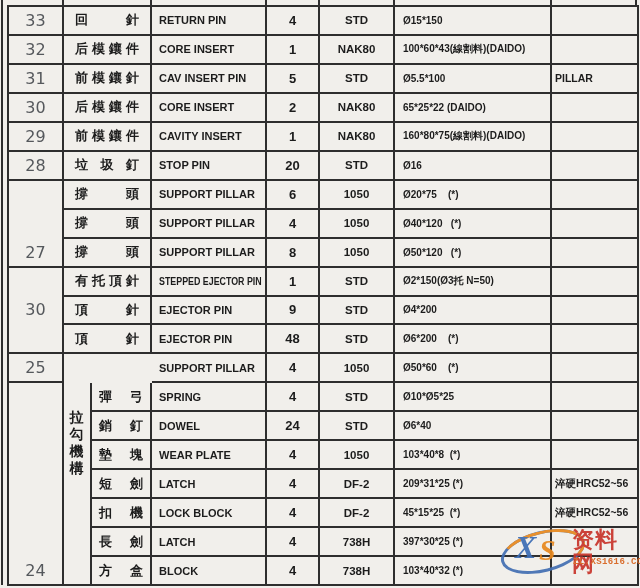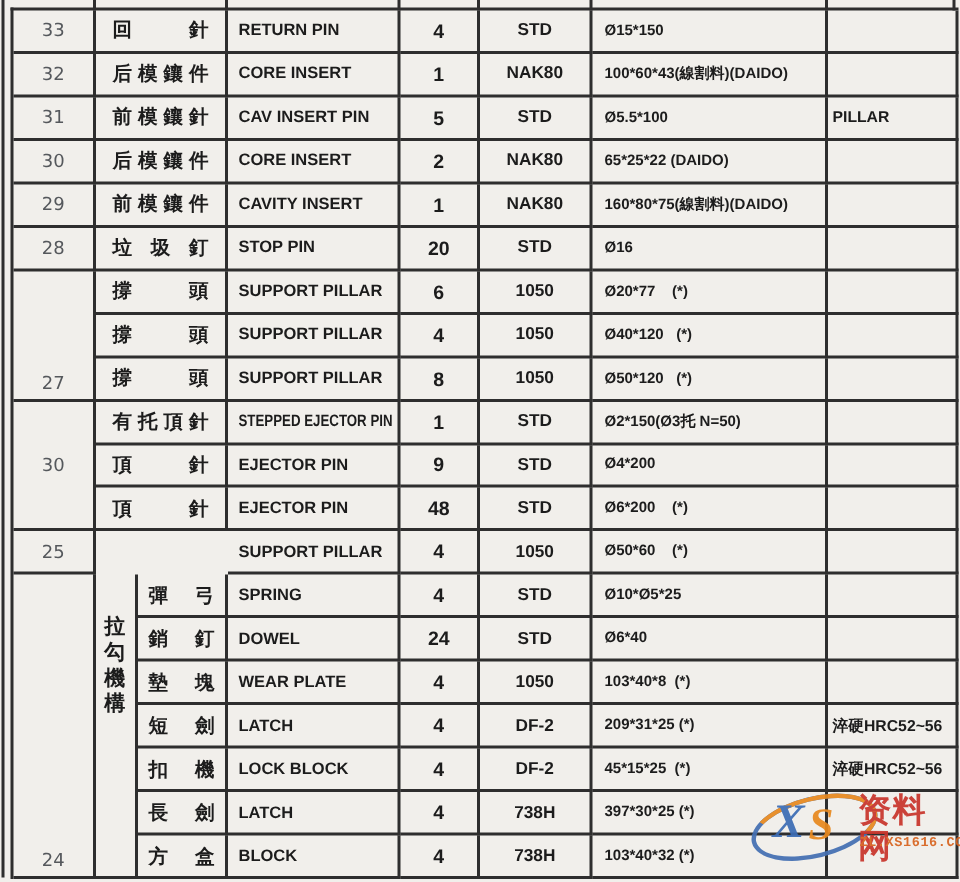--- a/index.html
+++ b/index.html
@@ -7,21 +7,21 @@
         font-family:"Liberation Sans",sans-serif;color:#1c1c1c;overflow:hidden;}
   .outer-line{position:absolute;left:1px;top:0;width:2px;height:585px;background:#2e2e2e;}
   .stub{position:absolute;top:0;width:2px;height:7px;background:#2e2e2e;}
   .grid{position:absolute;left:7px;top:5px;width:630px;height:579px;display:grid;
         grid-template-columns:55px 28px 60px 115px 53px 75px 157px 87px;
         grid-template-rows:repeat(20,1fr);
         border-top:2px solid #2e2e2e;border-left:2px solid #2e2e2e;}
   .cell{border-right:2px solid #2e2e2e;border-bottom:2px solid #2e2e2e;
         display:flex;align-items:center;overflow:hidden;box-sizing:border-box;}
   .cell span{white-space:pre;}
-  .c-no{font-size:12px;color:#55585c;justify-content:center;font-family:"DejaVu Sans",sans-serif;}
+  .c-no{font-size:16px;color:#55585c;justify-content:center;font-family:"DejaVu Sans",sans-serif;}
   .vb{align-items:flex-end;padding-bottom:4px;}
   .c-cn{font-size:13px;font-weight:bold;padding:0 11px;}
   .c-cn .jcn{display:block;width:100%;text-align:justify;text-align-last:justify;white-space:normal;}
   .nrw{padding:0 7px;}
   .c-en{font-size:11px;font-weight:bold;padding-left:7px;}
   .c-qty{font-size:13px;font-weight:bold;justify-content:center;}
   .c-mat{font-size:11.5px;font-weight:bold;justify-content:center;}
   .c-spec{font-size:10px;font-weight:bold;padding-left:8px;}
   .c-rem{font-size:10.5px;font-weight:bold;padding-left:3px;overflow:visible;}
   .fit span{display:inline-block;transform-origin:0 50%;}
@@ -213,21 +213,21 @@
     <div class="cell c-en fit" style="grid-area:7/4/8/5">
         <span>SUPPORT PILLAR</span>
       </div>
     <div class="cell c-qty" style="grid-area:7/5/8/6">
         <span>6</span>
       </div>
     <div class="cell c-mat" style="grid-area:7/6/8/7">
         <span>1050</span>
       </div>
     <div class="cell c-spec fit" style="grid-area:7/7/8/8">
-        <span>Ø20*77    (*)</span>
+        <span>Ø20*75    (*)</span>
       </div>
     <div class="cell c-rem" style="grid-area:7/8/8/9">
         <span></span>
       </div>
 
     <div class="cell c-cn" style="grid-area:8/2/9/4">
         <span class="jcn">撐頭</span>
       </div>
     <div class="cell c-en fit" style="grid-area:8/4/9/5">
         <span>SUPPORT PILLAR</span>

